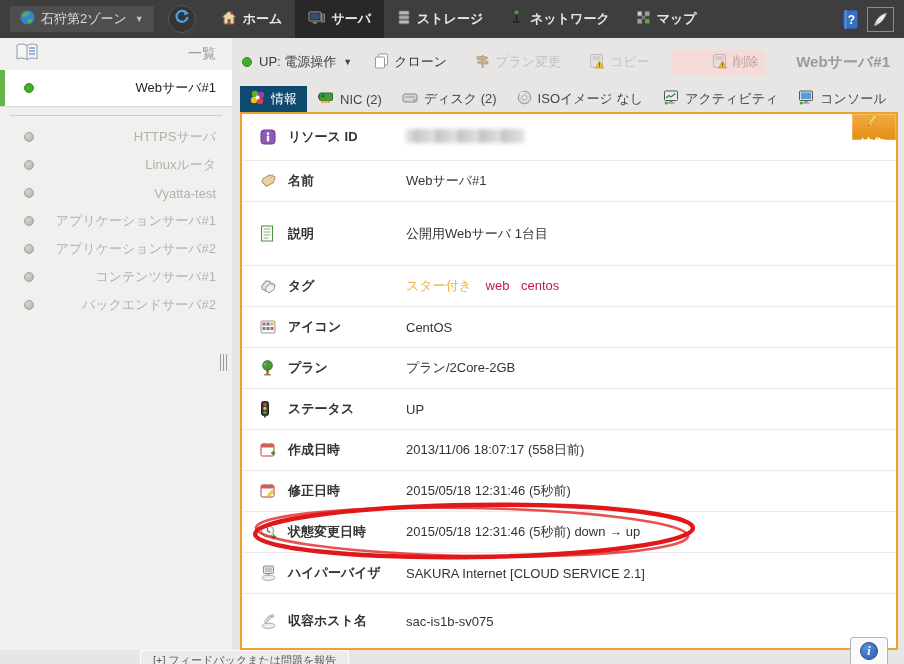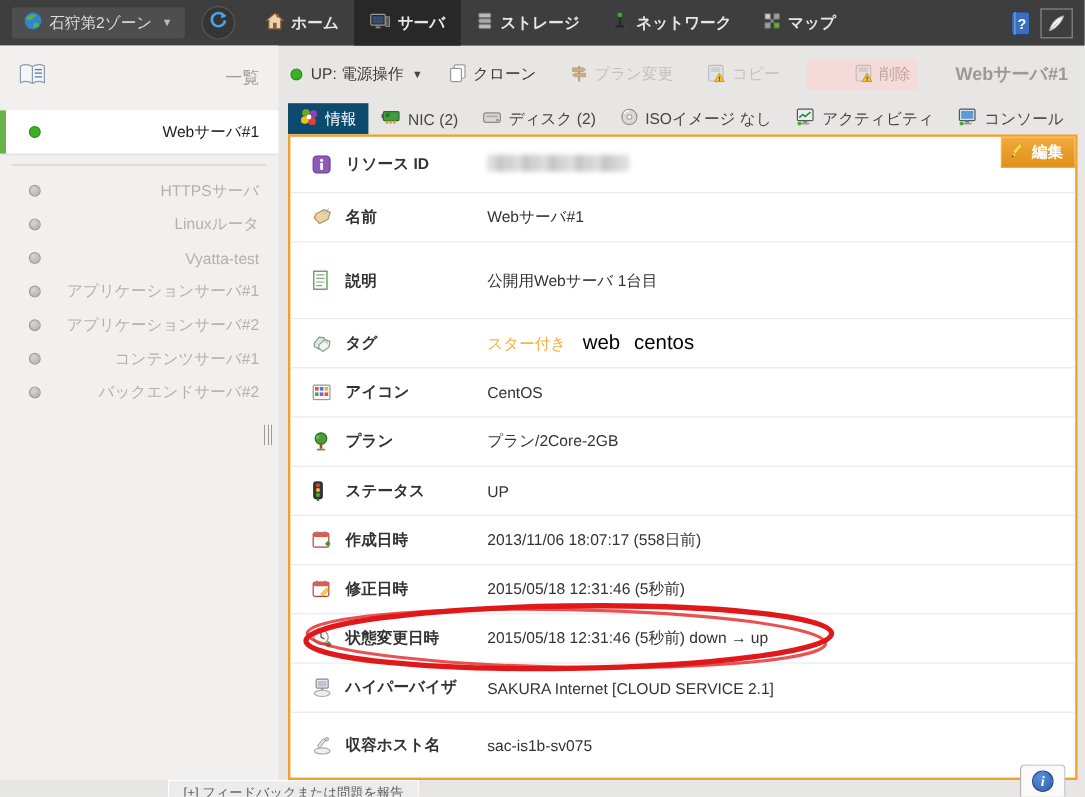--- a/index.html
+++ b/index.html
@@ -23,21 +23,21 @@
   .help-btn { cursor:pointer; display:flex; }
   .quill-btn { width:27px; height:25px; border:1px solid #8a8a8a; background:#3e3e3e;
     display:flex; align-items:center; justify-content:center; cursor:pointer; }
 
   
   .app { display:flex; height:612px; }
   .sidebar { width:232px; flex-shrink:0; background:#f1f0ee; position:relative; }
   .main { flex:1; min-width:0; padding:0 6px 0 8px; display:flex; flex-direction:column; }
 
   
-  .sidebar-header { height:54px; display:flex; align-items:center; padding:0 16px 0 16px; }
+  .sidebar-header { height:32px; display:flex; align-items:center; padding:0 16px 0 16px; }
   .sidebar-header .hdr-label { margin-left:auto; color:#9b9b9b; font-size:14px; }
   .server-item { display:flex; align-items:center; height:28px; padding:0 16px 0 24px; cursor:pointer; }
   .server-item .s-label { margin-left:auto; font-size:13px; color:#b3b1ae; white-space:nowrap; }
   .server-item.selected { height:36px; background:#ffffff; border-left:5px solid #67b346;
     padding-left:19px; box-shadow:0 1px 1px rgba(0,0,0,.08); }
   .server-item.selected .s-label { color:#222; }
   .dot { width:10px; height:10px; border-radius:50%; flex-shrink:0; }
   .dot.up { background:#3fae2a; border:1px solid #2f8a1e; }
   .dot.down { background:#c3c1be; border:1px solid #a29f9b;
     background:radial-gradient(circle at 35% 30%, #d8d6d3, #aeaca8); }
@@ -69,26 +69,26 @@
   .row.first { border-top:none; height:46px; }
   .row.desc { height:64px; }
   .row.last { height:55px; }
   .ricon { width:20px; margin-right:8px; display:flex; align-items:center; }
   .rlabel { width:118px; font-size:13px; font-weight:bold; color:#333; white-space:nowrap; }
   .rvalue { font-size:13px; color:#333; white-space:nowrap; }
   .blur-block { display:inline-block; width:118px; height:14px; border-radius:2px;
     background:repeating-linear-gradient(90deg,#dddddd 0 7px,#c6c6c6 7px 14px,#d2d2d2 14px 22px);
     filter:blur(2px); }
   .tag-star { color:#f5b041; font-size:13px; margin-right:10px; }
-  .tag-link { color:#000000; font-size:17px; margin-right:8px; cursor:pointer; }
+  .tag-link { color:#be185d; font-size:13px; margin-right:8px; cursor:pointer; }
 
   .edit-btn { position:absolute; top:0; right:0; height:26px; padding:0 10px 0 8px;
     display:flex; align-items:center; gap:5px; cursor:pointer;
     background:linear-gradient(#f3aa3e,#e18f15); color:#fff; font-size:13px; font-weight:bold;
-    box-shadow:inset 0 0 0 1px rgba(255,255,255,.25); }
+    box-shadow:inset 0 0 0 1px rgba(255,255,255,.25);flex-direction:column; }
 
   .annotation { position:absolute; left:4px; top:384px; width:458px; height:68px;
     pointer-events:none; }
 
   
   .info-fab { position:absolute; right:16px; bottom:0; width:38px; height:27px;
     background:#fafafa; border:1px solid #b3b3b3; border-bottom:none;
     border-radius:4px 4px 0 0; display:flex; align-items:center; justify-content:center;
     cursor:pointer; }
   .info-circle { width:18px; height:18px; border-radius:50%;

